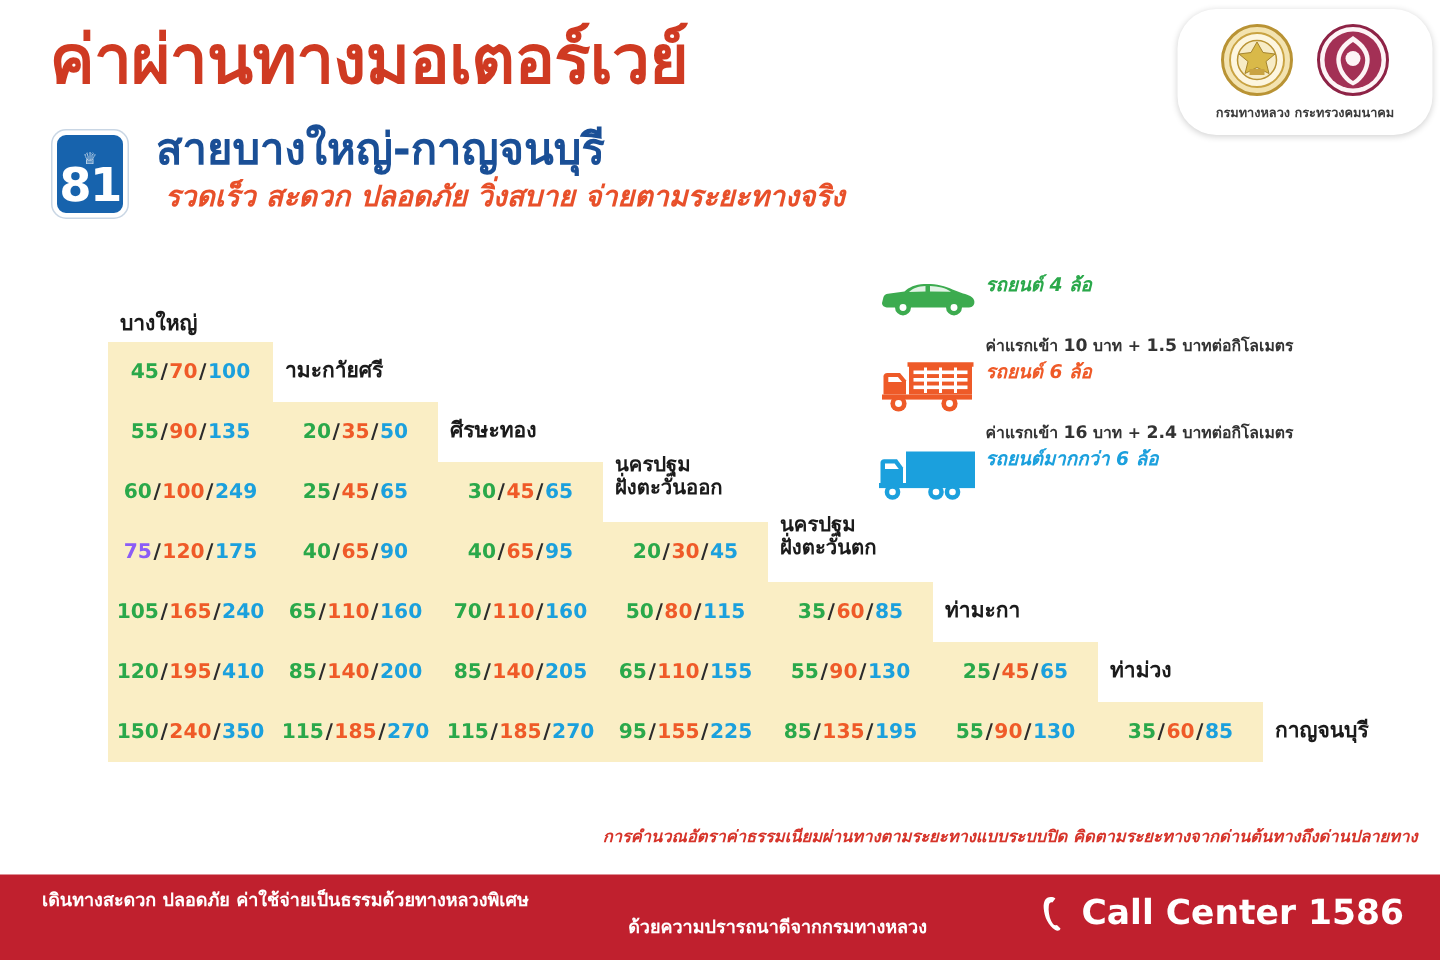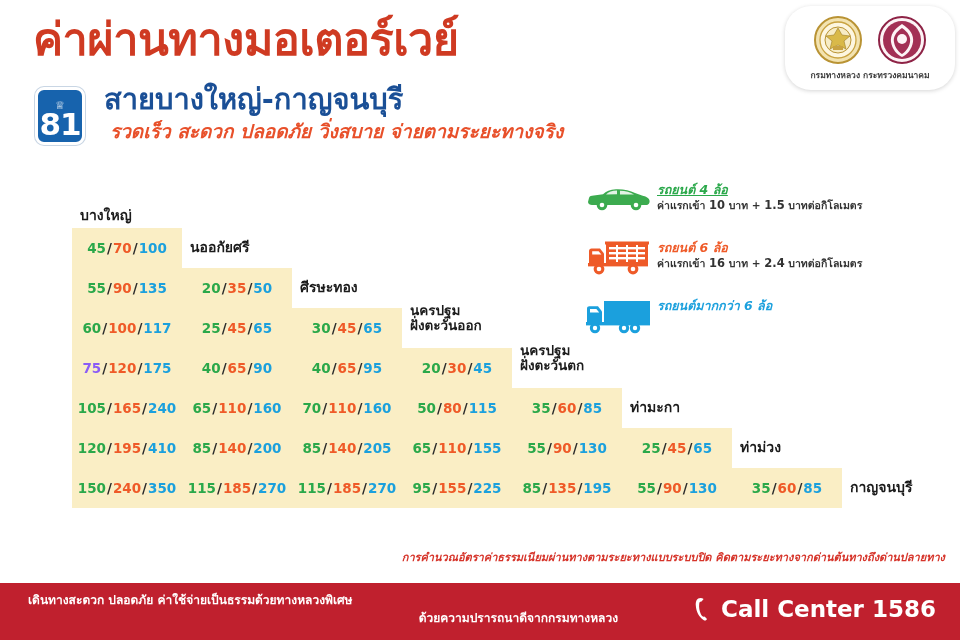--- a/index.html
+++ b/index.html
@@ -50,23 +50,23 @@
   .logo-caption{
     font-size:8.5px;font-weight:bold;color:#3b3b3b;margin-top:3px;white-space:nowrap;
   }
 
   
   .legend{position:absolute;left:583px;top:180px;width:370px;}
   .leg-row{display:flex;align-items:flex-start;margin-bottom:12px;height:46px;}
   .leg-icon{width:72px;flex:none;display:flex;align-items:center;justify-content:center;height:40px;}
   .leg-txt{padding-left:2px;padding-top:2px;}
   .leg-title{font-size:12.5px;font-weight:bold;font-style:italic;line-height:1.25;white-space:nowrap;}
-  .leg-desc{font-size:10.5px;font-weight:bold;color:#333;line-height:1.35;white-space:nowrap;}
+  .leg-desc{font-size:10.5px;font-weight:bold;color:#333;line-height:1.35;white-space:nowrap;margin-top:25px;}
   .leg-desc .amt{font-size:11.5px;}
-  .c-green{color:#2aa84a;text-decoration:underline;} .c-orange{color:#ef5a28;} .c-blue{color:#1ba0dd;text-align:right;}
+  .c-green{color:#2aa84a;} .c-orange{color:#ef5a28;} .c-blue{color:#1ba0dd;text-align:right;}
 
   
   #matrix{position:absolute;left:72px;top:228px;}
   .mrow{position:relative;height:40px;}
   .cell{
     position:absolute;top:0;height:40px;
     background:#faeec5;box-sizing:border-box;
     display:flex;align-items:center;justify-content:center;
     font-size:13.5px;font-weight:bold;white-space:nowrap;
   }
@@ -213,21 +213,21 @@
       <div class="mrow">
         <div class="cell" style="left: 0px; width: 110px;">
           <span style="color: rgb(42, 168, 74);">45</span>
           <span class="sep" style="color: rgb(43, 43, 43);">/</span>
           <span style="color: rgb(239, 90, 40);">70</span>
           <span class="sep" style="color: rgb(43, 43, 43);">/</span>
           <span style="color: rgb(27, 160, 221);">100</span>
         </div>
         <div class="stub" style="left: 110px;">
           <div>
-            <span>นออกัยศรี</span>
+            <span>ามะกาัยศรี</span>
           </div>
         </div>
       </div>
       <div class="mrow">
         <div class="cell" style="left: 0px; width: 110px;">
           <span style="color: rgb(42, 168, 74);">55</span>
           <span class="sep" style="color: rgb(43, 43, 43);">/</span>
           <span style="color: rgb(239, 90, 40);">90</span>
           <span class="sep" style="color: rgb(43, 43, 43);">/</span>
           <span style="color: rgb(27, 160, 221);">135</span>
@@ -244,21 +244,21 @@
             <span>ศีรษะทอง</span>
           </div>
         </div>
       </div>
       <div class="mrow">
         <div class="cell" style="left: 0px; width: 110px;">
           <span style="color: rgb(42, 168, 74);">60</span>
           <span class="sep" style="color: rgb(43, 43, 43);">/</span>
           <span style="color: rgb(239, 90, 40);">100</span>
           <span class="sep" style="color: rgb(43, 43, 43);">/</span>
-          <span style="color: rgb(27, 160, 221);">117</span>
+          <span style="color: rgb(27, 160, 221);">249</span>
         </div>
         <div class="cell" style="left: 110px; width: 110px;">
           <span style="color: rgb(42, 168, 74);">25</span>
           <span class="sep" style="color: rgb(43, 43, 43);">/</span>
           <span style="color: rgb(239, 90, 40);">45</span>
           <span class="sep" style="color: rgb(43, 43, 43);">/</span>
           <span style="color: rgb(27, 160, 221);">65</span>
         </div>
         <div class="cell" style="left: 220px; width: 110px;">
           <span style="color: rgb(42, 168, 74);">30</span>

